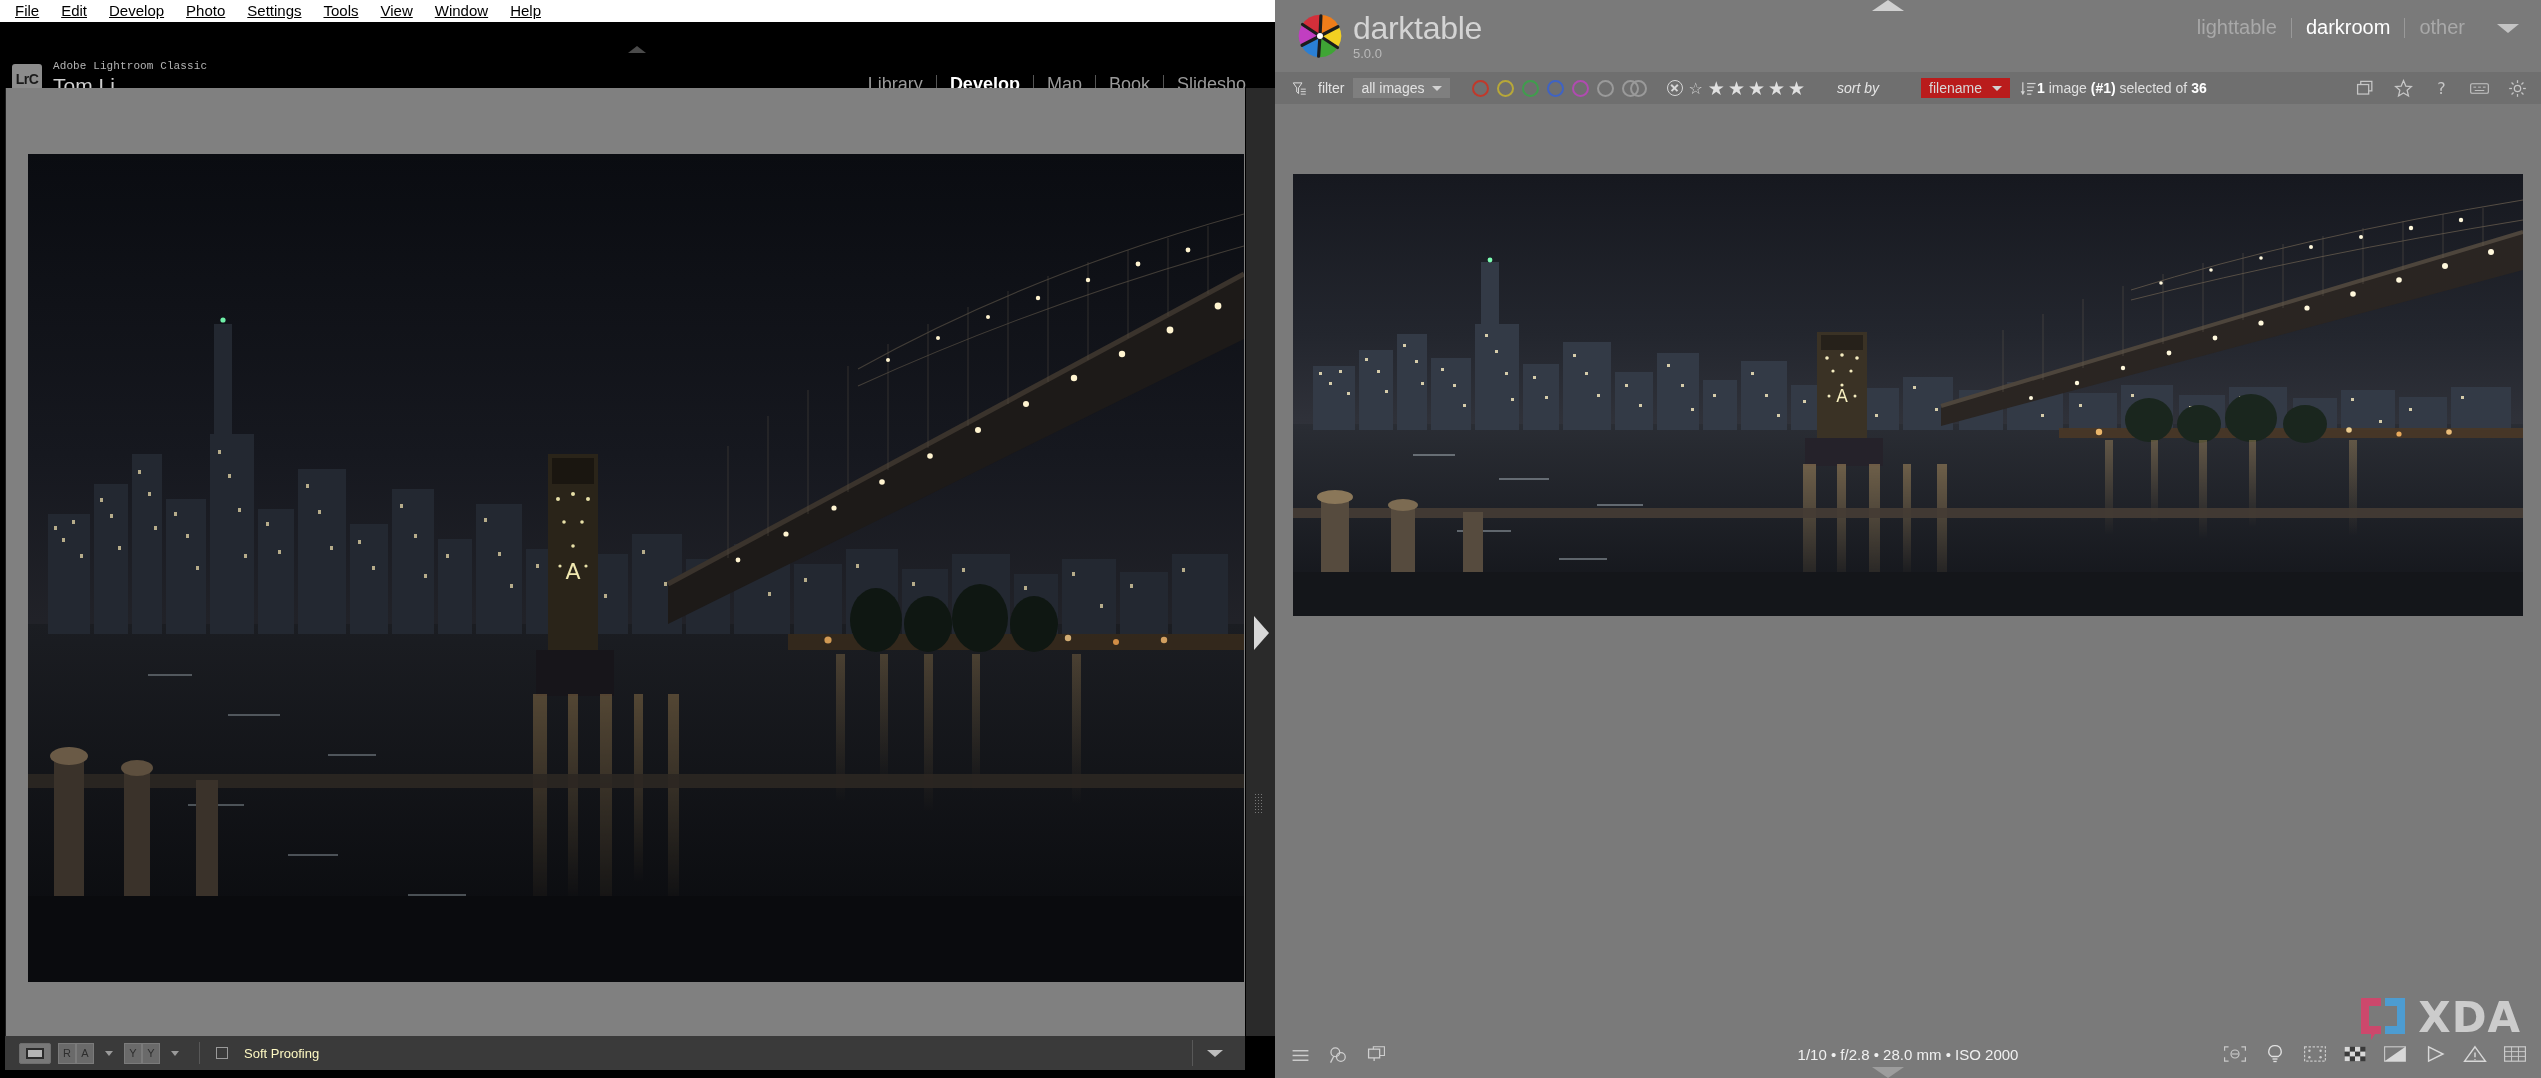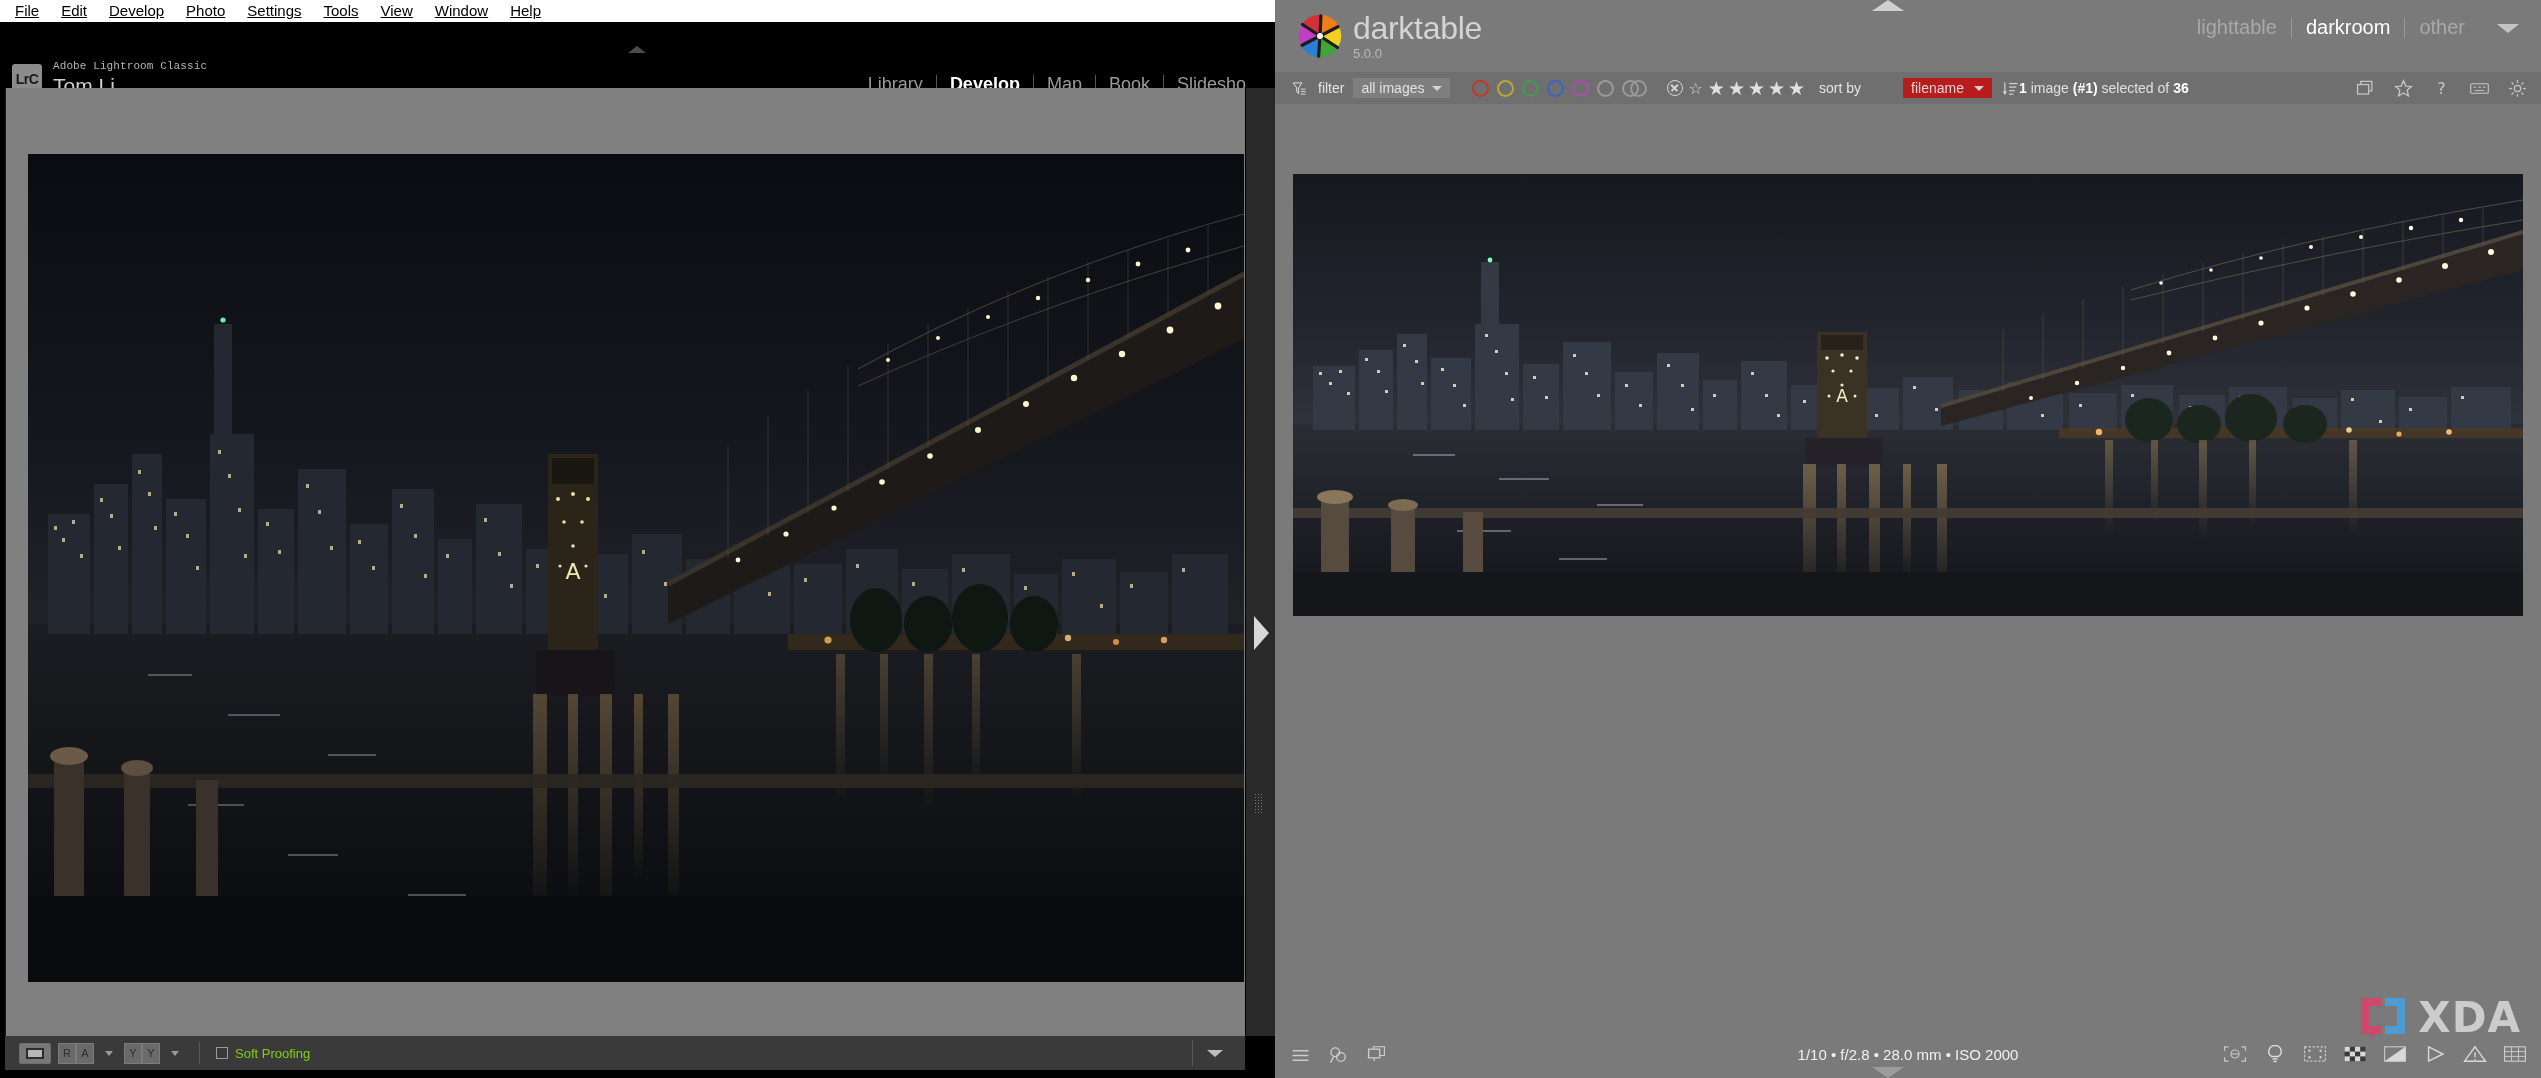--- a/index.html
+++ b/index.html
@@ -55,21 +55,21 @@
                display:flex; align-items:center; justify-content:center; color:#d0d0d0; font-size:11px; }
   .lr-tb-loupe { width:32px; background:#787878; }
   .lr-tb-loupe i { display:block; width:18px; height:11px; border:2px solid #2b2b2b; background:#b5b5b5; }
   .lr-seg { display:flex; }
   .lr-seg span { width:18px; height:21px; background:#6a6a6a; border:1px solid #7b7b7b;
                  color:#2e2e2e; font-size:11px; display:flex; align-items:center; justify-content:center; }
   .lr-caret { width:0; height:0; border-left:4px solid transparent; border-right:4px solid transparent;
               border-top:5px solid #9a9a9a; margin:0 4px; }
   .lr-div { width:1px; height:22px; background:#585858; margin:0 9px; }
   .lr-check { width:12px; height:12px; border:1px solid #9a9a9a; background:#3a3a3a; }
-  #lr-softproof-label { font-size:13px; color:#84cc16; }
+  #lr-softproof-label { font-size:13px; color:#fef9c3; margin-left:9px; }
   #lr-tb-caret { position:absolute; right:22px; width:0; height:0;
                  border-left:8px solid transparent; border-right:8px solid transparent;
                  border-top:7px solid #bdbdbd; }
   #lr-tb-sep { position:absolute; right:52px; width:1px; height:26px; background:#585858; }
 
   
   #dt { position:absolute; left:1275px; top:0; width:1266px; height:1078px; background:#7a7a7a; overflow:hidden; }
 
   #dt-header { position:absolute; left:0; top:0; width:1266px; height:72px; background:#7a7a7a; }
   #dt-logo { position:absolute; left:22px; top:13px; width:46px; height:46px; }
@@ -99,21 +99,21 @@
                    border-top:5px solid #d2d2d2; }
   #dt-colorlabels { display:flex; align-items:center; gap:8px; margin-left:22px; }
   .dt-cl { width:17px; height:17px; border-radius:50%; border:2px solid; background:transparent; }
   #dt-ratings { display:flex; align-items:center; gap:3px; margin-left:20px; }
   .dt-reject { width:16px; height:16px; border:1.5px solid #d6d6d6; border-radius:50%;
                position:relative; }
   .dt-reject:before, .dt-reject:after { content:""; position:absolute; left:2px; top:6px;
                width:9px; height:1.5px; background:#d6d6d6; }
   .dt-reject:before { transform:rotate(45deg); } .dt-reject:after { transform:rotate(-45deg); }
   .dt-star { font-size:19px; color:#e0e0e0; line-height:1; }
-  #dt-sortby { font-size:14px; color:#e4e4e4; margin-left:14px; white-space:nowrap; }
+  #dt-sortby { font-size:14px; color:#e4e4e4; margin-left:32px; white-space:nowrap;font-style:italic; }
   #dt-filename { background:#b91c1c; padding:2px 8px; margin-left:42px; font-size:14px; color:#d8d8d8;
                  display:flex; align-items:center; gap:10px; white-space:nowrap; }
   #dt-sortdir { margin-left:10px; width:17px; height:17px; }
   #dt-selcount { font-size:14px; color:#e0e0e0; white-space:nowrap; }
   #dt-selcount b { color:#ffffff; }
   #dt-headericons { position:absolute; right:14px; display:flex; align-items:center; gap:19px; }
   .dt-hi { width:19px; height:19px; color:#c6c6c6; }
 
   #dt-center { position:absolute; left:0; top:104px; width:1266px; height:930px; background:#7a7a7a; }
   #dt-photo { position:absolute; left:18px; top:70px; width:1230px; height:442px;

